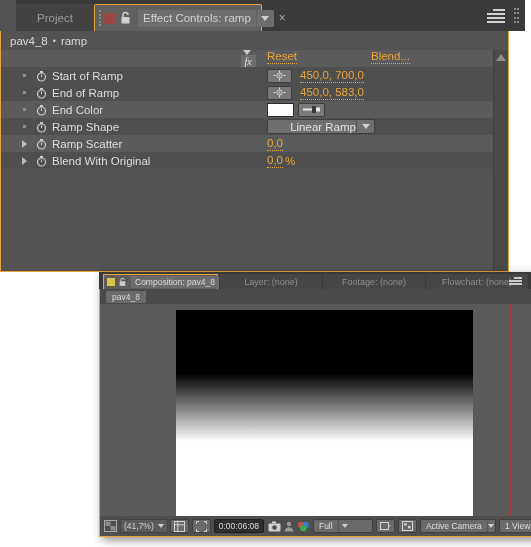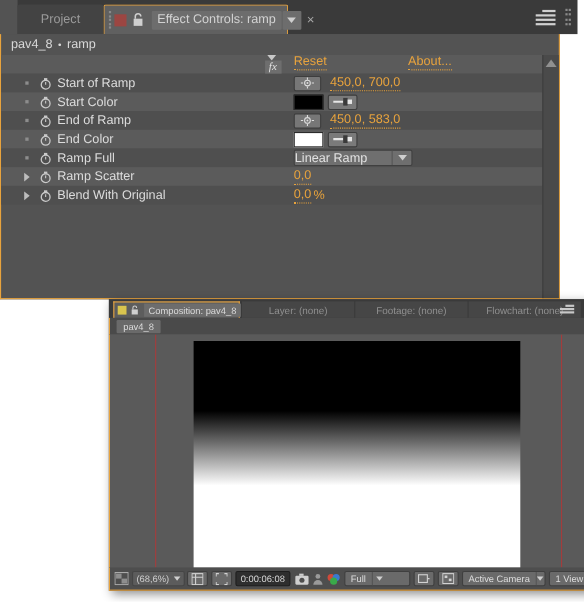--- a/index.html
+++ b/index.html
@@ -153,21 +153,21 @@
   .val-text {
     color: #e8a33d; font-size: 11.5px; margin-left: 8px;
     border-bottom: 1px dotted #e8a33d; padding-bottom:1px; white-space:nowrap;
   }
   .val-plain { color: #e8a33d; font-size: 11.5px; margin-left: 2px; }
   .dropdown {
     width: 108px; height: 15px; background: #6f6f6f; border:1px solid #404040;
     border-radius:2px; display:flex; align-items:center; color:#e2e2e2;
     font-size:11.5px;
   }
-  .dropdown span { flex:1; text-align:left; }
+  .dropdown span { flex:1; text-align:right; }
   .dropdown .dd-arrow { width:18px; border-left:1px solid #565656;
     height:100%; display:flex;align-items:center;justify-content:center; }
 
   
   .ec-scroll {
     position: absolute; right: 1px; top: 50px; width: 15px; height: 221px;
     background: #4a4a4a; border-left: 1px solid #3e3e3e;
   }
   .ec-scroll .up {
     width:0;height:0;border-left:5px solid transparent;
@@ -329,21 +329,21 @@
     <div class="ec-body">
       <div class="ec-rows">
 
         <div class="row head">
           <div class="tw">
               <i class="tri-d"></i>
             </div>
           <div class="fx-badge">fx</div>
           <div class="fx-name">Ramp</div>
           <div class="link reset">Reset</div>
-          <div class="link about">About...</div>
+          <div class="link about">Blend...</div>
         </div>
 
         <div class="row dark">
           <div class="tw" style="margin-left:18px">
               <i class="dot"></i>
             </div>
           <div class="sw-icon">
             <svg width="11" height="12" viewBox="0 0 11 12">
                 <circle cx="5.5" cy="7" r="4" fill="none" stroke="#c9c9c9" stroke-width="1.2"></circle>
                 <rect x="4" y="1" width="3" height="2" fill="#c9c9c9"></rect>
@@ -359,43 +359,20 @@
                   <line x1="6.5" y1="0.5" x2="6.5" y2="2.4" stroke="#dcdcdc" stroke-width="1"></line>
                   <line x1="6.5" y1="8.6" x2="6.5" y2="10.5" stroke="#dcdcdc" stroke-width="1"></line>
                   <line x1="0.5" y1="5.5" x2="2.6" y2="5.5" stroke="#dcdcdc" stroke-width="1"></line>
                   <line x1="10.4" y1="5.5" x2="12.5" y2="5.5" stroke="#dcdcdc" stroke-width="1"></line>
                 </svg>
             </div>
             <div class="val-text">450,0, 700,0</div>
           </div>
         </div>
 
-        <div class="row light">
-          <div class="tw" style="margin-left:18px">
-              <i class="dot"></i>
-            </div>
-          <div class="sw-icon">
-            <svg width="11" height="12" viewBox="0 0 11 12">
-                <circle cx="5.5" cy="7" r="4" fill="none" stroke="#c9c9c9" stroke-width="1.2"></circle>
-                <rect x="4" y="1" width="3" height="2" fill="#c9c9c9"></rect>
-                <line x1="5.5" y1="7" x2="5.5" y2="4.5" stroke="#c9c9c9" stroke-width="1"></line>
-              </svg>
-          </div>
-          <div class="pname">Start Color</div>
-          <div class="valcol">
-            <div class="color-swatch" style="background:#000000"></div>
-            <div class="eyedrop">
-              <svg width="19" height="9" viewBox="0 0 19 9">
-                  <line x1="1" y1="4.5" x2="10" y2="4.5" stroke="#e6e6e6" stroke-width="2"></line>
-                  <rect x="10" y="1" width="4" height="7" fill="#3a3a3a"></rect>
-                  <rect x="14" y="2.5" width="4" height="4" fill="#e6e6e6"></rect>
-                </svg>
-            </div>
-          </div>
-        </div>
 
         <div class="row dark">
           <div class="tw" style="margin-left:18px">
               <i class="dot"></i>
             </div>
           <div class="sw-icon">
             <svg width="11" height="12" viewBox="0 0 11 12">
                 <circle cx="5.5" cy="7" r="4" fill="none" stroke="#c9c9c9" stroke-width="1.2"></circle>
                 <rect x="4" y="1" width="3" height="2" fill="#c9c9c9"></rect>
                 <line x1="5.5" y1="7" x2="5.5" y2="4.5" stroke="#c9c9c9" stroke-width="1"></line>
@@ -445,21 +422,21 @@
           <div class="tw" style="margin-left:18px">
               <i class="dot"></i>
             </div>
           <div class="sw-icon">
             <svg width="11" height="12" viewBox="0 0 11 12">
                 <circle cx="5.5" cy="7" r="4" fill="none" stroke="#c9c9c9" stroke-width="1.2"></circle>
                 <rect x="4" y="1" width="3" height="2" fill="#c9c9c9"></rect>
                 <line x1="5.5" y1="7" x2="5.5" y2="4.5" stroke="#c9c9c9" stroke-width="1"></line>
               </svg>
           </div>
-          <div class="pname">Ramp Full</div>
+          <div class="pname">Ramp Shape</div>
           <div class="valcol">
             <div class="dropdown">
               <span>Linear Ramp</span>
               <div class="dd-arrow">
                   <i class="caret-d"></i>
                 </div>
             </div>
           </div>
         </div>
 
@@ -551,21 +528,21 @@
 
     <div class="comp-toolbar">
       <div class="tb-flat">
         <svg width="13" height="12" viewBox="0 0 13 12">
             <rect x="0.5" y="0.5" width="12" height="11" fill="none" stroke="#a9a9a9"></rect>
             <rect x="1.5" y="1.5" width="5" height="4.5" fill="#8e8e8e"></rect>
             <rect x="6.5" y="6" width="5" height="4.5" fill="#8e8e8e"></rect>
           </svg>
       </div>
       <div class="tb-zoom">
-        <span>(68,6%)</span>
+        <span>(41,7%)</span>
         <i class="caret-d" style="margin-left:4px;border-top-width:4px;border-left-width:3px;border-right-width:3px;"></i>
       </div>
       <div class="tb-btn">
         <svg width="11" height="11" viewBox="0 0 11 11">
             <rect x="0.5" y="0.5" width="10" height="10" fill="none" stroke="#d2d2d2"></rect>
             <line x1="0.5" y1="3.8" x2="10.5" y2="3.8" stroke="#d2d2d2"></line>
             <line x1="3.8" y1="0.5" x2="3.8" y2="10.5" stroke="#d2d2d2"></line>
           </svg>
       </div>
       <div class="tb-btn">

